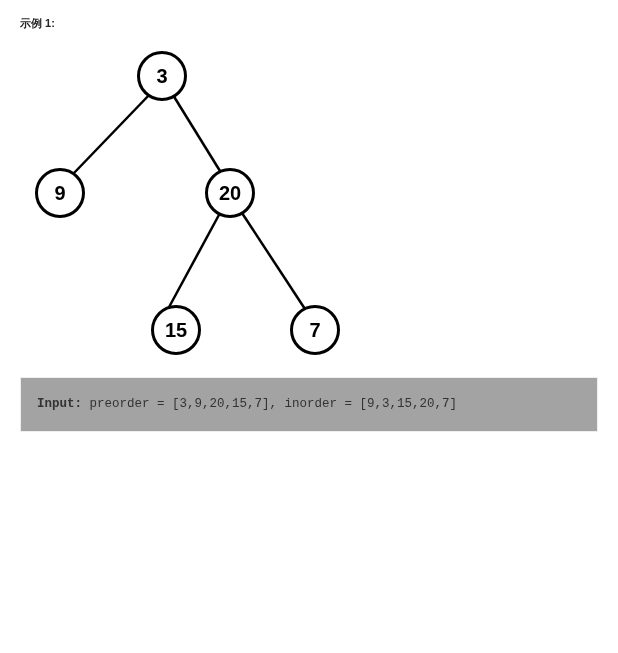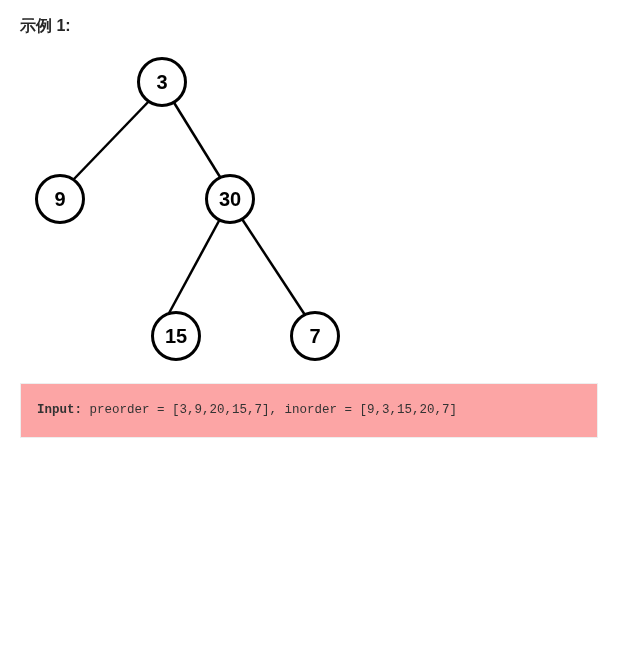--- a/index.html
+++ b/index.html
@@ -9,21 +9,21 @@
     }
     body {
       font-family: -apple-system, BlinkMacSystemFont, "Segoe UI", Arial, sans-serif;
       background: #ffffff;
       padding: 16px 20px;
       width: 618px;
       color: #000000;
     }
     .example-label {
       font-weight: bold;
-      font-size: 16px;
+      font-size: 11px;
       margin-bottom: 14px;
       color: #262626;
     }
     .tree-container {
       position: relative;
       width: 320px;
       height: 320px;
       margin-left: 10px;
       margin-bottom: 12px;
     }
@@ -40,21 +40,21 @@
       border-radius: 50%;
       background: #ffffff;
       display: flex;
       align-items: center;
       justify-content: center;
       font-weight: bold;
       font-size: 20px;
       font-family: Arial, sans-serif;
     }
     .code-block {
-      background: #fca5a5;
+      background: #a3a3a3;
       border: 1px solid #eeeeee;
       padding: 14px 16px;
       font-family: Menlo, Monaco, Consolas, "Courier New", monospace;
       font-size: 12.5px;
       line-height: 2.0;
       color: #333333;
       margin-bottom: 18px;
     }
     .code-line {
       white-space: pre;
@@ -76,21 +76,21 @@
       <line stroke="#000000" stroke-width="2.5" x1="190" y1="168" x2="138" y2="264"></line>
       <line stroke="#000000" stroke-width="2.5" x1="212" y1="168" x2="275" y2="264"></line>
     </svg>
     <div class="tree-node" style="left: 107px; top: 6px;">
         <span>3</span>
       </div>
     <div class="tree-node" style="left: 5px; top: 123px;">
         <span>9</span>
       </div>
     <div class="tree-node" style="left: 175px; top: 123px;">
-        <span>30</span>
+        <span>20</span>
       </div>
     <div class="tree-node" style="left: 121px; top: 260px;">
         <span>15</span>
       </div>
     <div class="tree-node" style="left: 260px; top: 260px;">
         <span>7</span>
       </div>
   </div>
 
   <div class="code-block">

